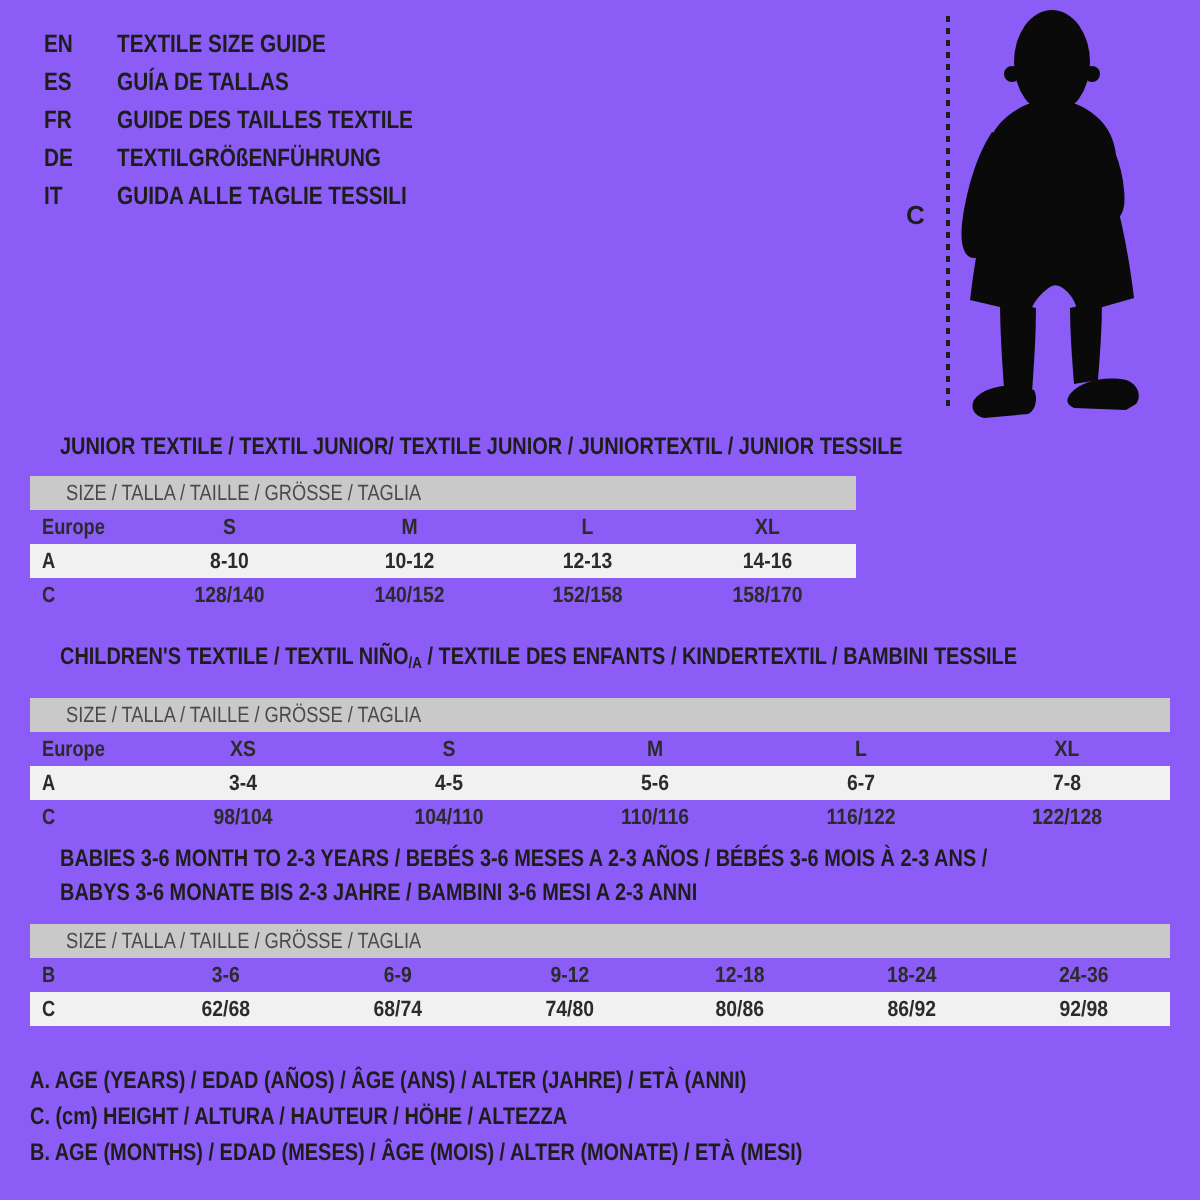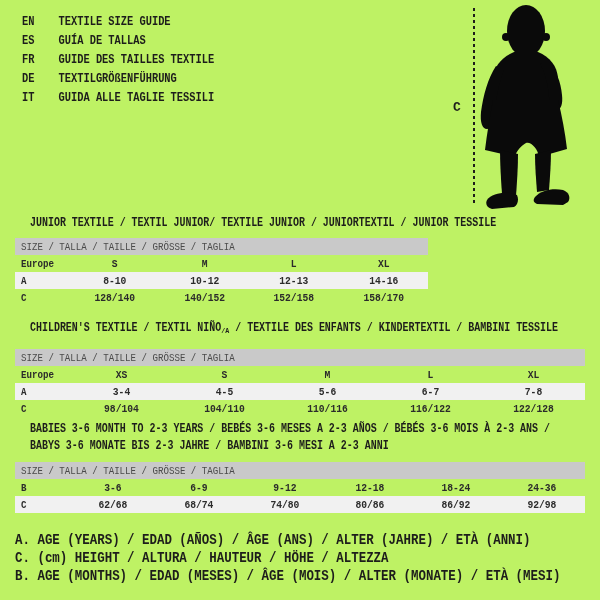--- a/index.html
+++ b/index.html
@@ -1,17 +1,17 @@
 <!DOCTYPE html>
 <html><head>
 <meta charset="utf-8">
 <style>
   html,body{margin:0;padding:0;background:#fff;}
-  #page{position:relative;width:600px;height:600px;background:#bef264;overflow:hidden;
-        font-family:Liberation Mono, monospace;color:#1d1d1b;}
+  #page{position:relative;width:600px;height:600px;background:#8b5cf6;overflow:hidden;
+        font-family:Liberation Sans, sans-serif;color:#1d1d1b;}
   
   .sxl{display:inline-block;white-space:nowrap;transform:scaleX(0.83);transform-origin:0 50%;}
 
   
   .lang{position:absolute;left:22px;top:12px;}
   .lang-row{height:19px;display:flex;align-items:center;font-weight:bold;font-size:12.5px;}
   .lang-code{width:44px;}
 
   
   .dotline{position:absolute;left:473px;top:8px;width:2px;height:198px;
@@ -25,28 +25,28 @@
   .h-children{top:321px;}
   .h-babies{top:421px;line-height:17px;}
   .subA{font-size:8px;vertical-align:-2px;}
 
   
   .stable{position:absolute;left:15px;}
   .t-junior{top:238px;width:413px;}
   .t-children{top:349px;width:570px;}
   .t-babies{top:462px;width:570px;}
   .thead{height:17px;background:#c9c9c9;color:#4a4a4a;font-size:11px;
-         display:flex;align-items:center;padding-left:6px;box-sizing:border-box;}
+         display:flex;align-items:center;padding-left:18px;box-sizing:border-box;}
   .trow{height:17px;display:flex;align-items:center;font-weight:bold;font-size:11px;color:#2b2b2b;}
   .trow.alt{background:#f1f1f1;}
   .tlabel{width:55px;padding-left:6px;box-sizing:border-box;}
   .tcell{flex:1;text-align:center;transform:scaleX(0.88);}
 
   
-  .footnotes{position:absolute;left:15px;top:531px;font-weight:bold;font-size:15px;}
+  .footnotes{position:absolute;left:15px;top:531px;font-weight:bold;font-size:12px;}
   .footnote{height:18px;display:flex;align-items:center;}
 </style>
 </head>
 <body>
 
 <div id="page">
 
   <div class="lang">
     <div class="lang-row sxl">
       <span class="lang-code">EN</span>

